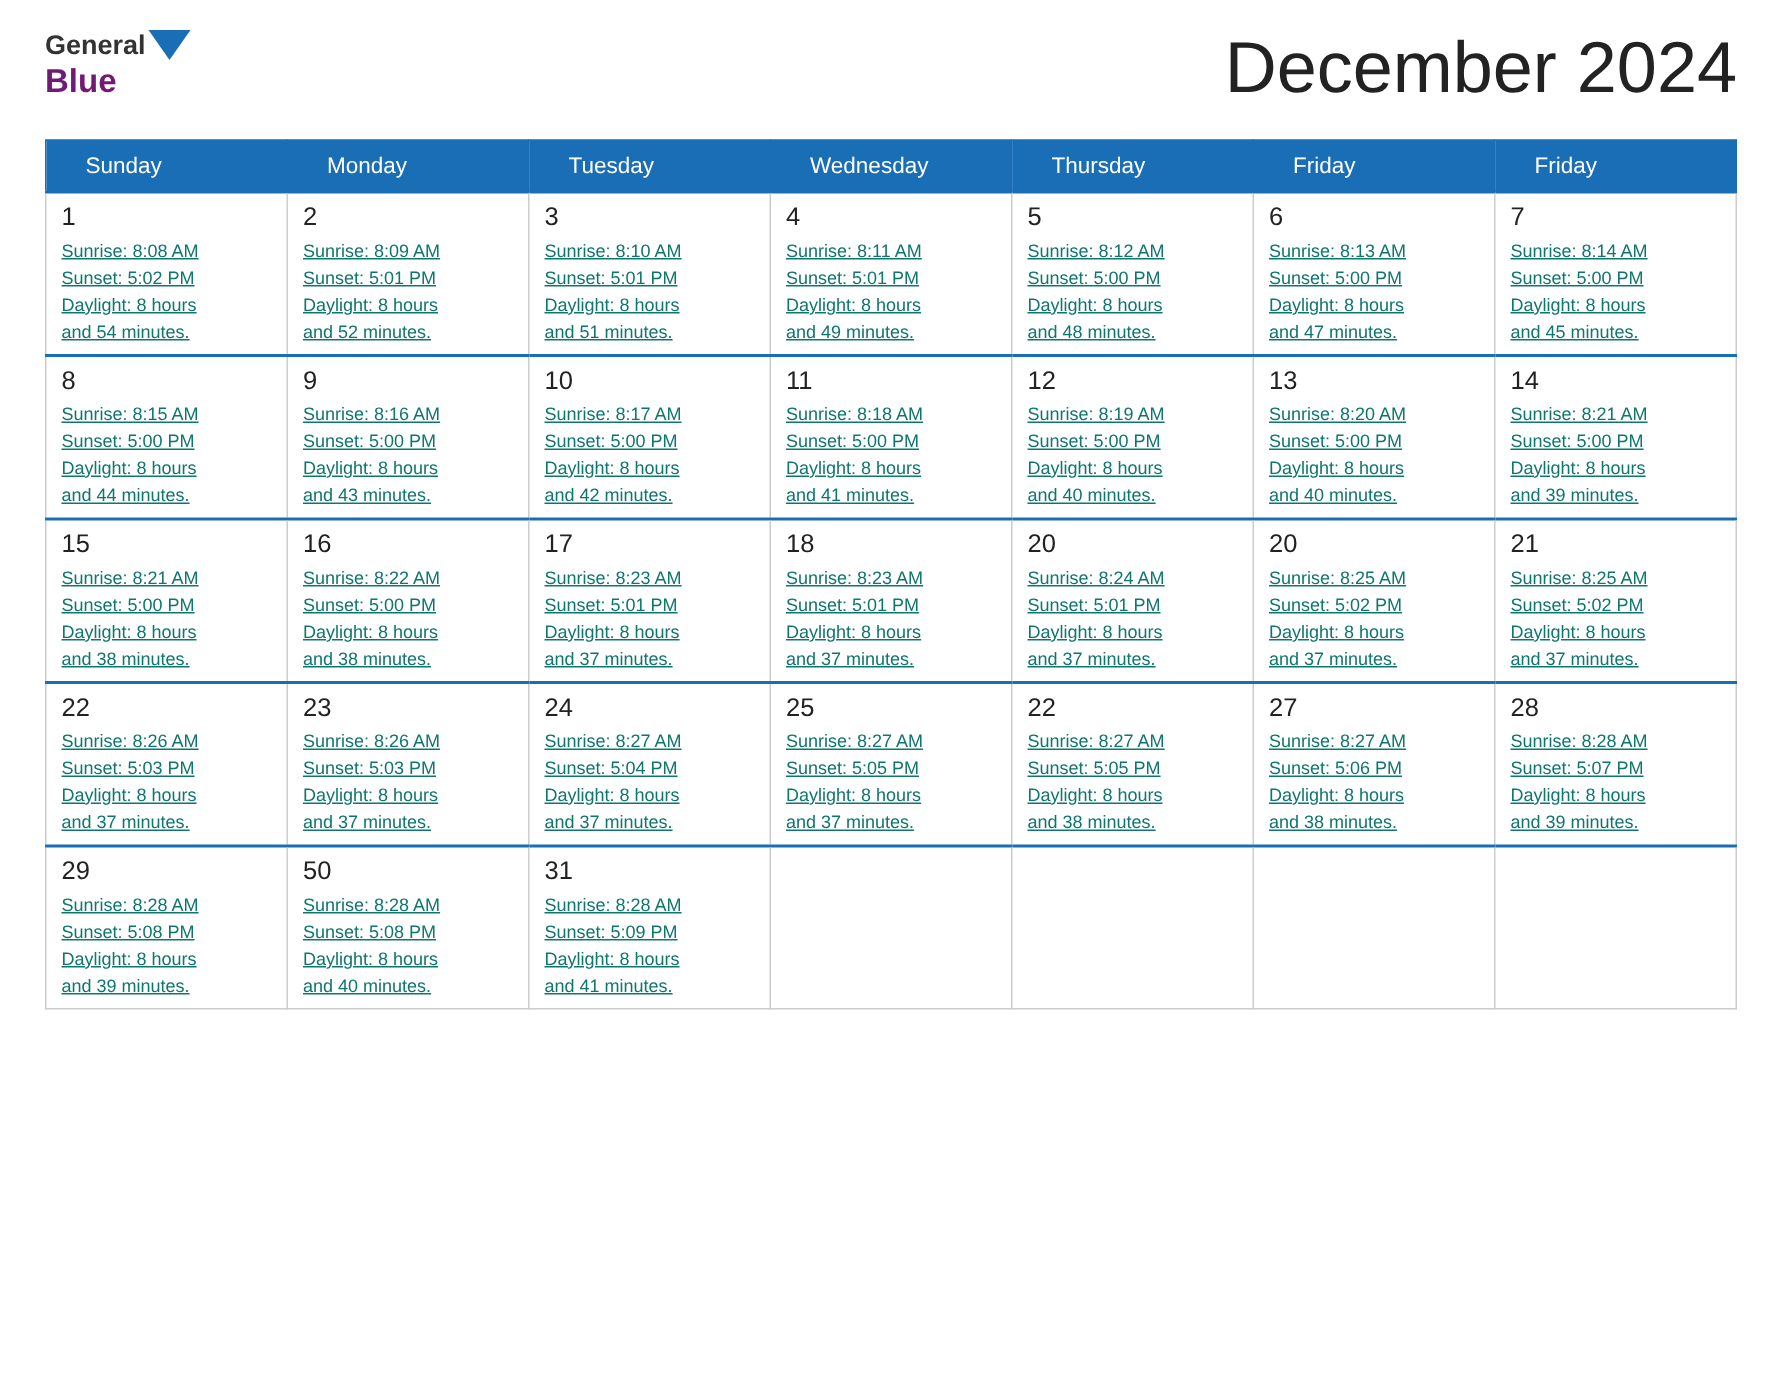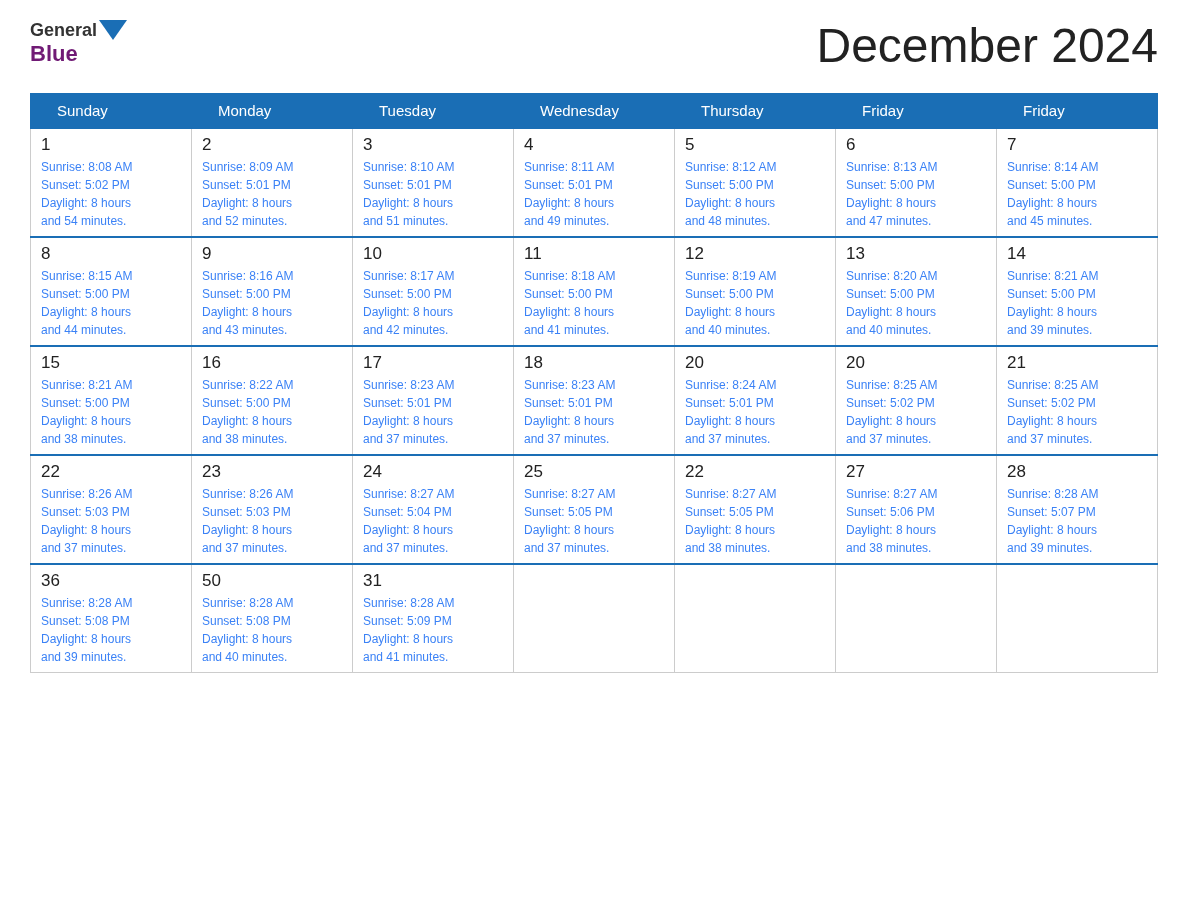--- a/index.html
+++ b/index.html
@@ -84,23 +84,24 @@
       border-top: 2px solid #1a6eb5;
     }
     .day-number {
       font-size: 17px;
       font-weight: normal;
       color: #222;
       display: block;
       margin-bottom: 3px;
     }
     .day-info {
-      color: #3b82f6;
+      color: #0f766e;
       font-size: 12px;
       line-height: 1.5;
+      text-decoration: underline;
     }
     tr.last-row td {
       border-bottom: 1px solid #ccc;
     }
   </style>
 </head>
 <body>
 
 <div class="header">
   <div class="logo">
@@ -243,21 +244,21 @@
           <span class="day-number">27</span>
           <div class="day-info">Sunrise: 8:27 AM<br>Sunset: 5:06 PM<br>Daylight: 8 hours<br>and 38 minutes.</div>
         </td>
         <td>
           <span class="day-number">28</span>
           <div class="day-info">Sunrise: 8:28 AM<br>Sunset: 5:07 PM<br>Daylight: 8 hours<br>and 39 minutes.</div>
         </td>
       </tr>
       <tr class="last-row">
         <td>
-          <span class="day-number">36</span>
+          <span class="day-number">29</span>
           <div class="day-info">Sunrise: 8:28 AM<br>Sunset: 5:08 PM<br>Daylight: 8 hours<br>and 39 minutes.</div>
         </td>
         <td>
           <span class="day-number">50</span>
           <div class="day-info">Sunrise: 8:28 AM<br>Sunset: 5:08 PM<br>Daylight: 8 hours<br>and 40 minutes.</div>
         </td>
         <td>
           <span class="day-number">31</span>
           <div class="day-info">Sunrise: 8:28 AM<br>Sunset: 5:09 PM<br>Daylight: 8 hours<br>and 41 minutes.</div>
         </td>

